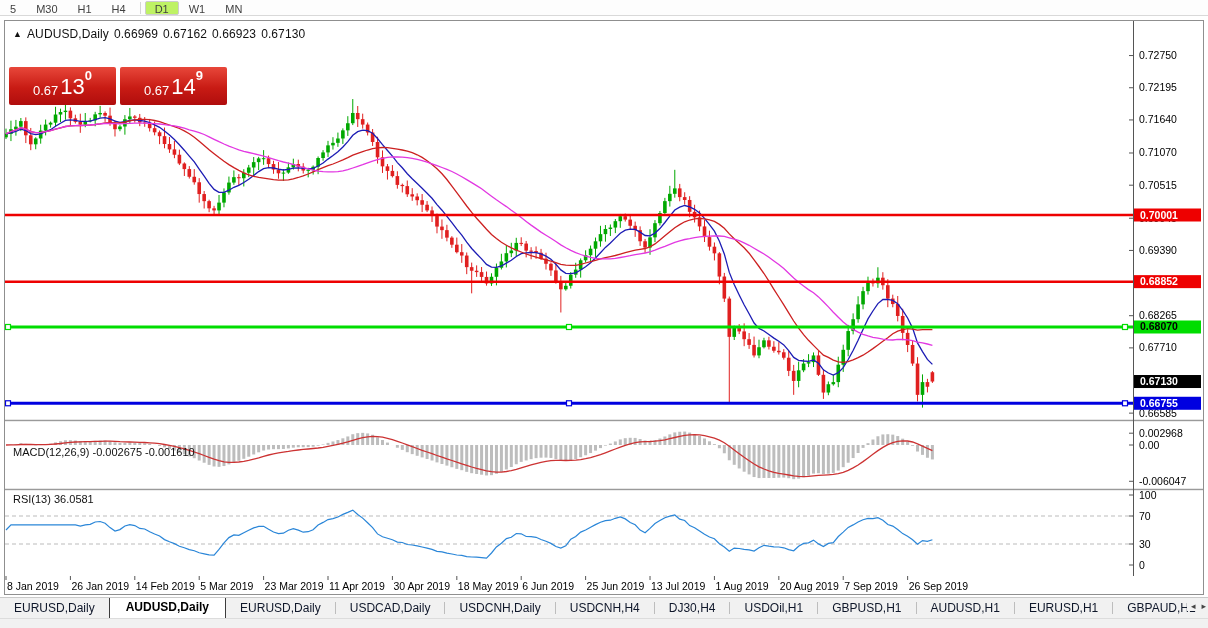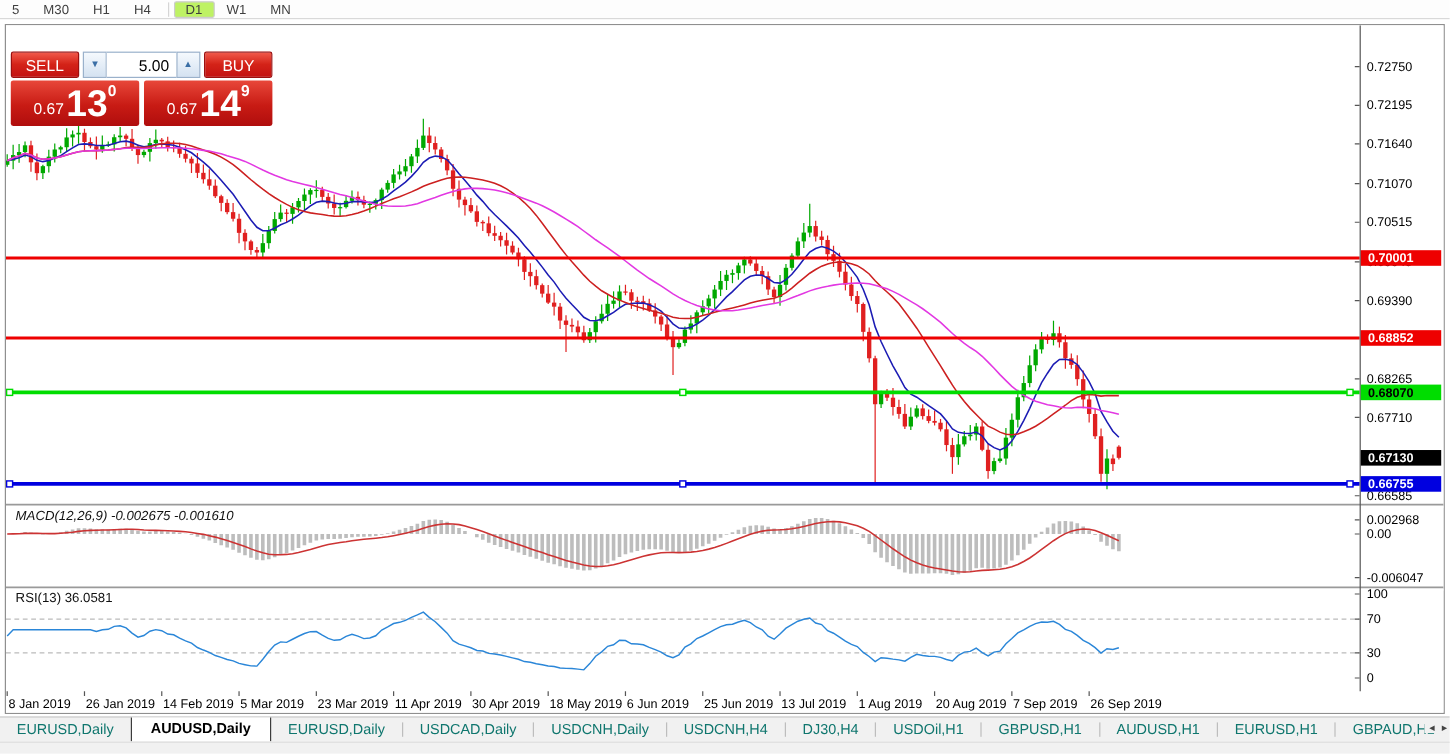--- a/index.html
+++ b/index.html
@@ -18,44 +18,44 @@
   #chart-window { position:absolute; left:4px; top:20px; width:1200px; height:575px;
     background:#ffffff; border:1px solid #8f8f8f; }
   #chart-svg { position:absolute; left:0; top:0; }
 
   #chart-title { position:absolute; left:8px; top:6px; font-size:12px; color:#111;
     letter-spacing:0.1px; white-space:nowrap; }
   #chart-title .tri { font-size:9px; margin-right:5px; position:relative; top:-1px; }
   #chart-title span.v { margin-left:5px; }
 
   .ind-label { position:absolute; left:8px; font-size:11px; color:#111; white-space:nowrap; }
-  #macd-label { top:403px;font-style:italic; }
+  #macd-label { top:425px; }
   #rsi-label  { top:472px; }
 
   
   #trade-panel { position:absolute; left:4px; top:22px; width:218px; height:62px; }
   #tp-row1 { position:absolute; left:0; top:0; width:218px; height:22px; display:flex; }
   .tp-btn { width:58px; height:22px; color:#fff; font-size:13px; text-align:center; line-height:21px;
     background:linear-gradient(#f0584a,#d42318 48%,#c31212); border:1px solid #9d0f0f; border-radius:2px; cursor:pointer; }
   .tp-spin { width:20px; height:22px; background:linear-gradient(#f5f9fd,#d4e2f1);
     border:1px solid #9ab1cb; text-align:center; line-height:20px; font-size:8px; color:#3a6ea5; cursor:pointer; }
   #tp-vol { width:58px; height:22px; border:1px solid #9ab1cb; border-left:none; border-right:none;
     font-size:13px; text-align:right; padding-right:6px; color:#000; font-family:"Liberation Sans",sans-serif; }
   .tp-tile { position:absolute; top:24px; width:107px; height:38px; color:#fff; cursor:pointer;
     background:linear-gradient(#e8473a,#c81b14 55%,#b00d0d); border-radius:2px;
     display:flex; align-items:flex-end; justify-content:center; padding-bottom:3px; }
   #tile-sell { left:0; } #tile-buy { left:111px; }
   .t-small { font-size:13px; font-weight:normal; margin-right:2px; margin-bottom:4px; }
-  .t-big { font-size:31px; line-height:30px; font-weight:bold; }
+  .t-big { font-size:22px; line-height:30px; font-weight:normal; }
   .t-sup { font-size:13px; font-weight:bold; align-self:flex-start; margin-top:1px; }
 
   
   #tab-bar { position:absolute; left:0; top:597px; width:1208px; height:21px;
     background:#f1f1f1; border-top:1px solid #c9c9c9; display:flex; align-items:flex-end; overflow:hidden; }
-  .chart-tab { font-size:12px; color:#0f766e; padding:3px 14px 3px; white-space:nowrap; cursor:pointer; }
+  .chart-tab { font-size:12px; color:#0f172a; padding:3px 14px 3px; white-space:nowrap; cursor:pointer; }
   .chart-tab.active { background:#ffffff; color:#000; font-weight:bold;
     border:1px solid #3c3c3c; border-bottom:none; padding:3px 16px 4px; }
   .tab-sep { width:1px; height:12px; background:#bdbdbd; margin-bottom:4px; flex:none; }
   #tab-arrows { position:absolute; right:2px; top:3px; display:flex; gap:6px; background:#f1f1f1; padding-left:4px; }
   .tab-arrow { font-size:9px; color:#444; cursor:pointer; }
   #status-strip { position:absolute; left:0; top:618px; width:1208px; height:10px;
     background:#f1f1f1; border-top:1px solid #dcdcdc; }
 </style>
 </head>
 <body>
@@ -752,31 +752,25 @@
         <text x="710.4219999999999" y="569" font-size="10.5" fill="#000" font-family="Liberation Sans, sans-serif">1 Aug 2019</text>
         <line x1="773.824" y1="555" x2="773.824" y2="559" stroke="#555"></line>
         <text x="774.824" y="569" font-size="10.5" fill="#000" font-family="Liberation Sans, sans-serif">20 Aug 2019</text>
         <line x1="838.226" y1="555" x2="838.226" y2="559" stroke="#555"></line>
         <text x="839.226" y="569" font-size="10.5" fill="#000" font-family="Liberation Sans, sans-serif">7 Sep 2019</text>
         <line x1="902.6279999999999" y1="555" x2="902.6279999999999" y2="559" stroke="#555"></line>
         <text x="903.6279999999999" y="569" font-size="10.5" fill="#000" font-family="Liberation Sans, sans-serif">26 Sep 2019</text>
       </g>
     </svg>
 
+  <div id="chart-title">
+    <span class="tri">▲</span><span>AUDUSD,Daily</span><span class="v">0.66969</span><span class="v">0.67162</span><span class="v">0.66923</span><span class="v">0.67130</span>
+  </div>
 
   <div id="trade-panel">
-    <div id="tp-row1">
-      <div class="tp-btn">SELL</div>
-      <div style="width:4px"></div>
-      <div class="tp-spin"><span>▼</span></div>
-      <input id="tp-vol" value="5.00" style="">
-      <div class="tp-spin"><span>▲</span></div>
-      <div style="width:4px"></div>
-      <div class="tp-btn">BUY</div>
-    </div>
     <div class="tp-tile" id="tile-sell">
       <span class="t-small">0.67</span>
       <span class="t-big">13</span>
       <span class="t-sup">0</span>
     </div>
     <div class="tp-tile" id="tile-buy">
       <span class="t-small">0.67</span>
       <span class="t-big">14</span>
       <span class="t-sup">9</span>
     </div>

